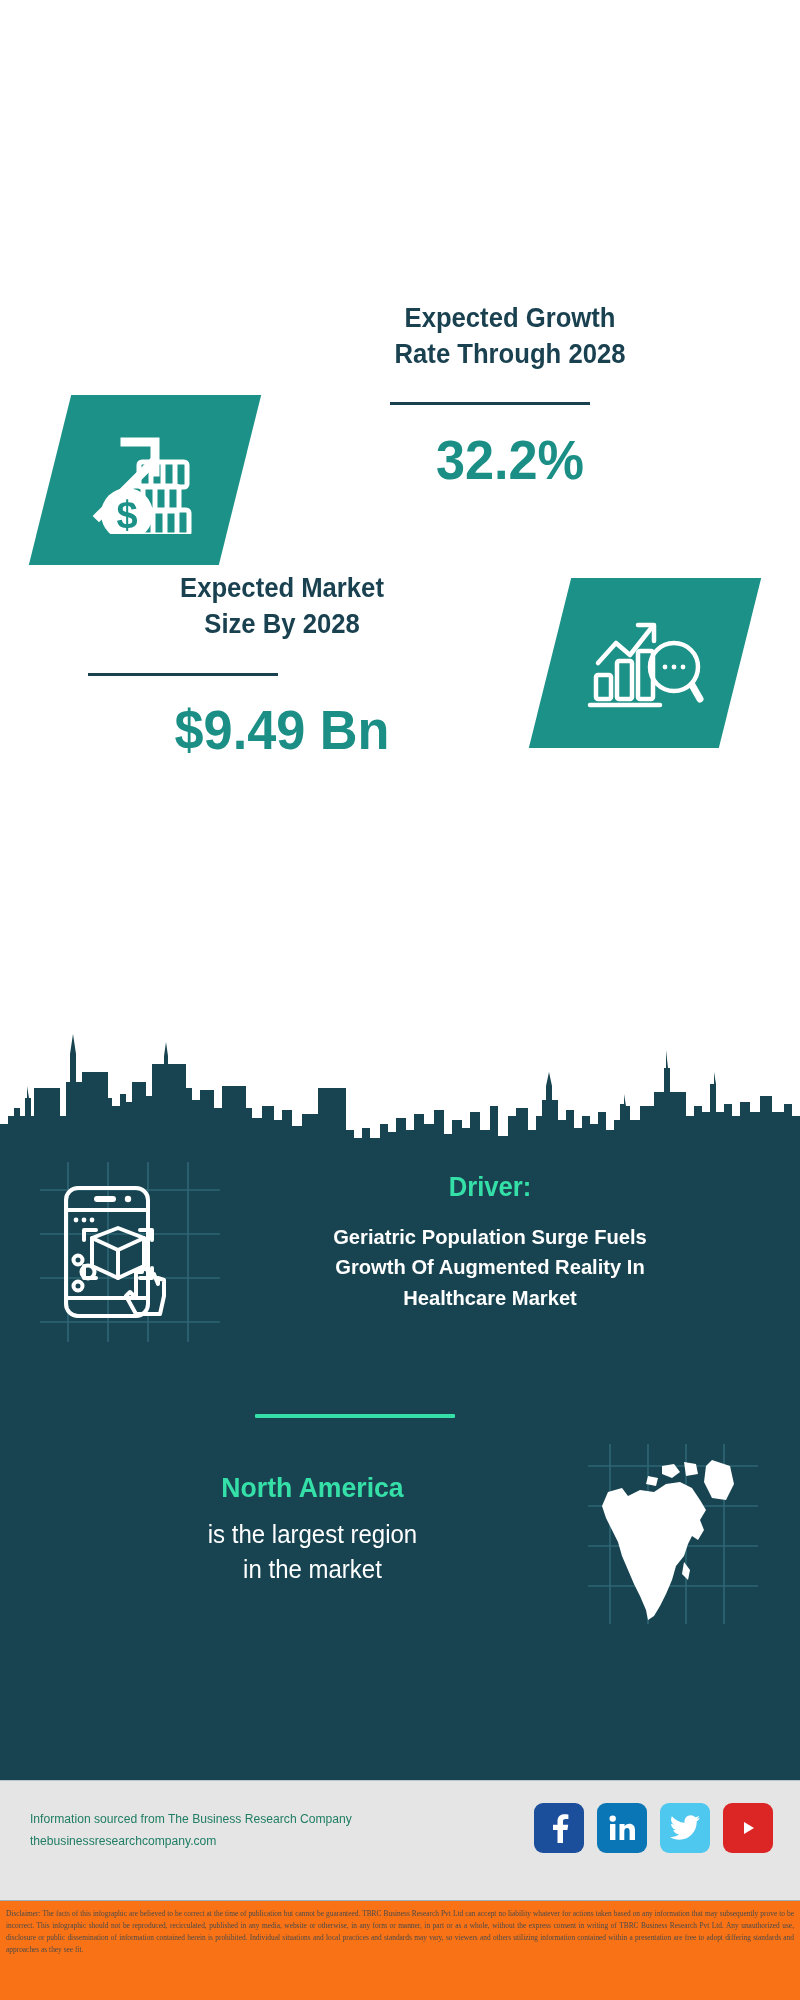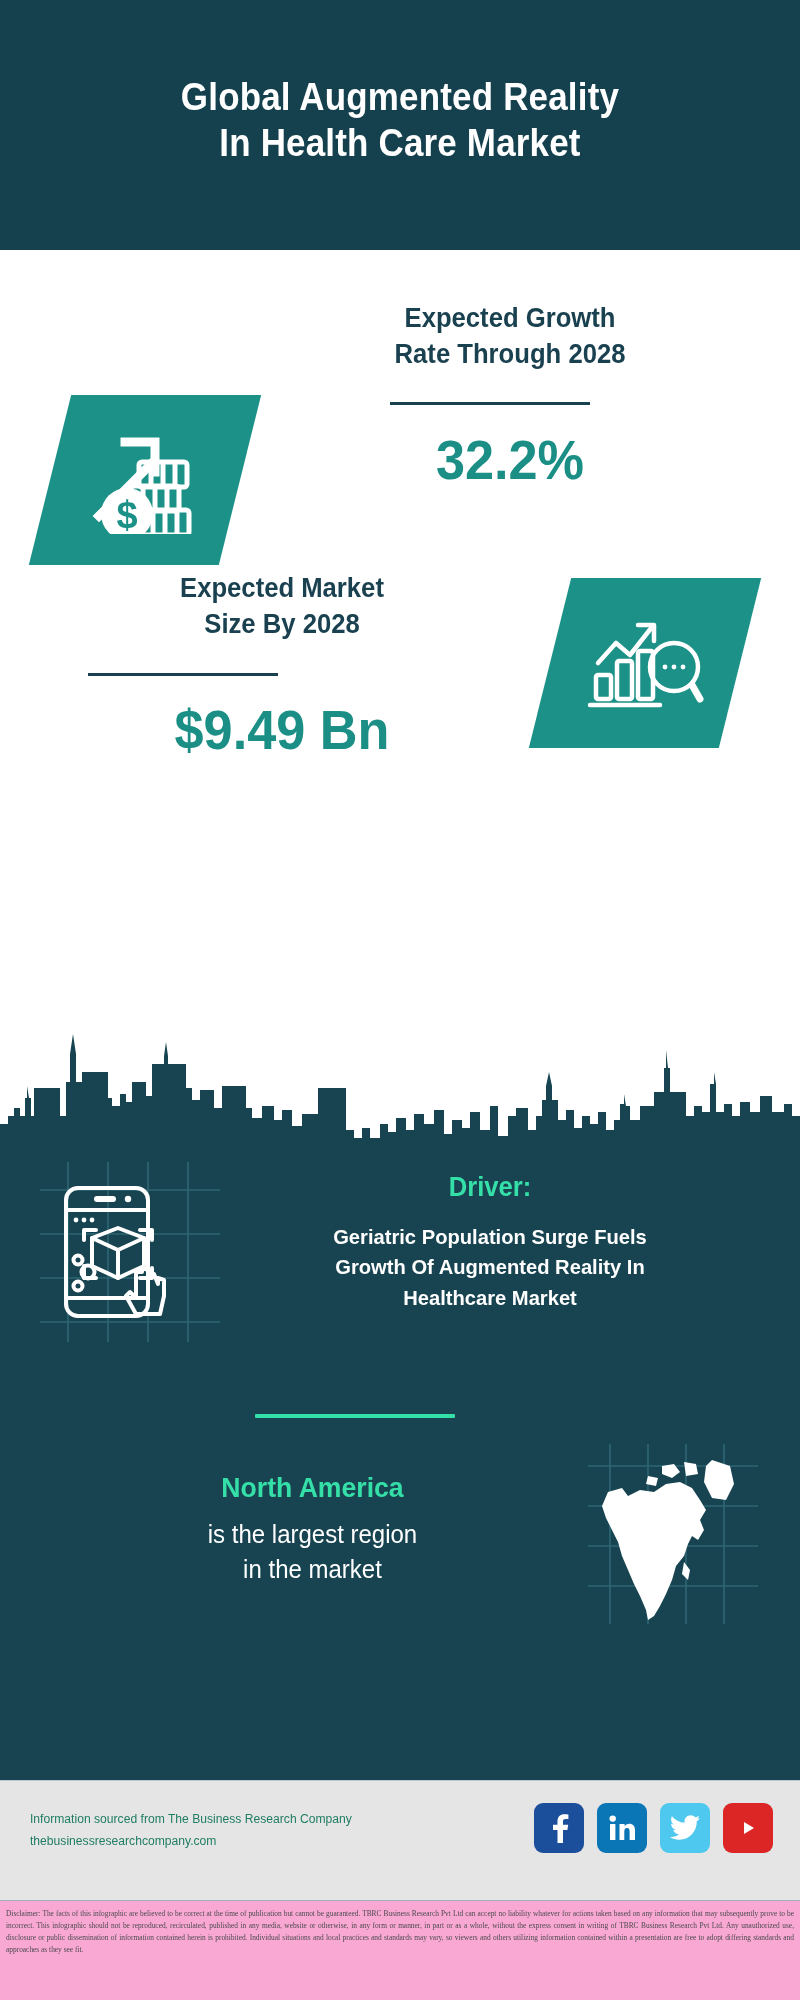--- a/index.html
+++ b/index.html
@@ -172,43 +172,37 @@
     border-radius: 9px;
     display: flex;
     align-items: center;
     justify-content: center;
   }
 
   .disclaimer {
     position: absolute;
     left: 0; top: 1900px;
     width: 800px; height: 100px;
-    background: #f9a8d4;
+    background: #f97316;
     border-top: 1px solid #9fb0b7;
     padding: 7px 6px 0 6px;
   }
   .disclaimer p {
     color: #4a4a4a;
     font-size: 7.4px;
     line-height: 1.62;
     text-align: justify;
     font-family: "Liberation Serif", serif;
   }
 </style>
 </head>
 <body>
 
 <div id="page">
 
-  <div class="header">
-    <div class="header-title">
-      <div>Global Augmented Reality</div>
-      <div>In Health Care Market</div>
-    </div>
-  </div>
 
   <div class="midwhite">
 
     <div class="para" style="left:50px; top:145px; width:190px; height:170px;">
       <div class="para-inner">
         <span>
           <svg width="120" height="112" viewBox="0 0 120 112" fill="none">
 
             <path d="M14 94 L66 42" stroke="#ffffff" stroke-width="9" stroke-linecap="square"></path>
             <path d="M40 20 L70 20 L70 50" stroke="#ffffff" stroke-width="9" fill="none" stroke-linecap="square" stroke-linejoin="miter"></path>

